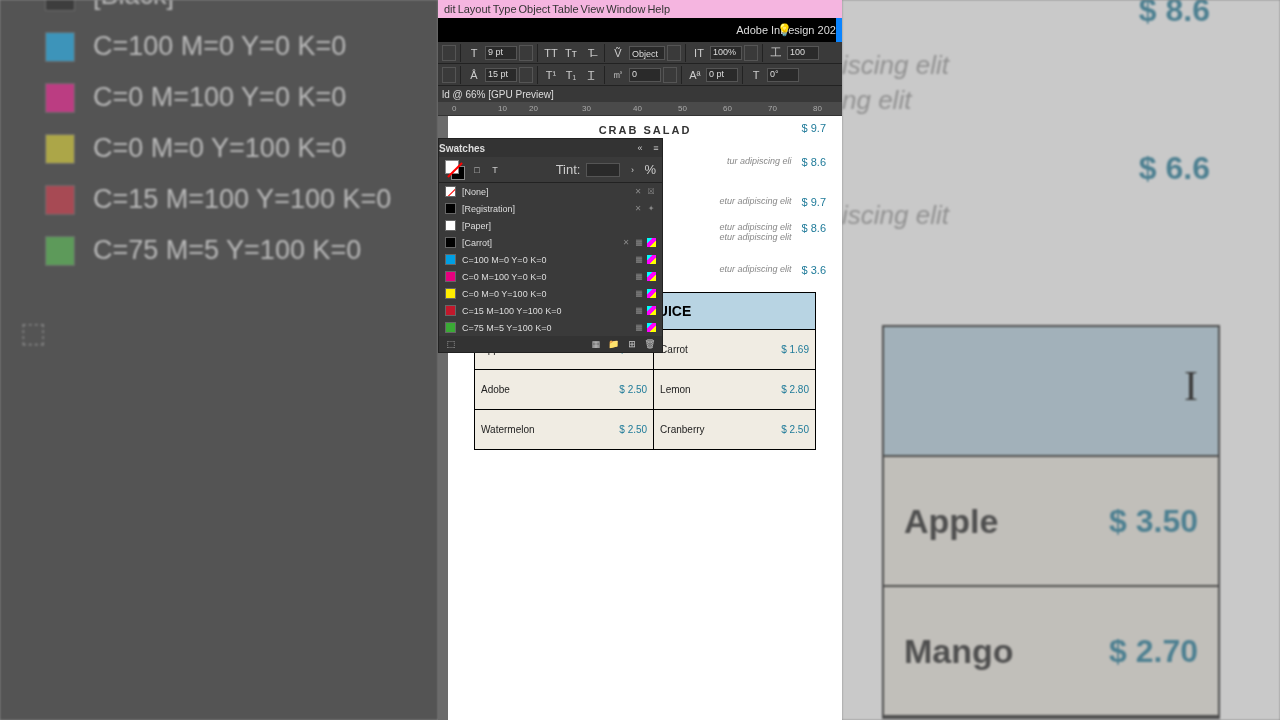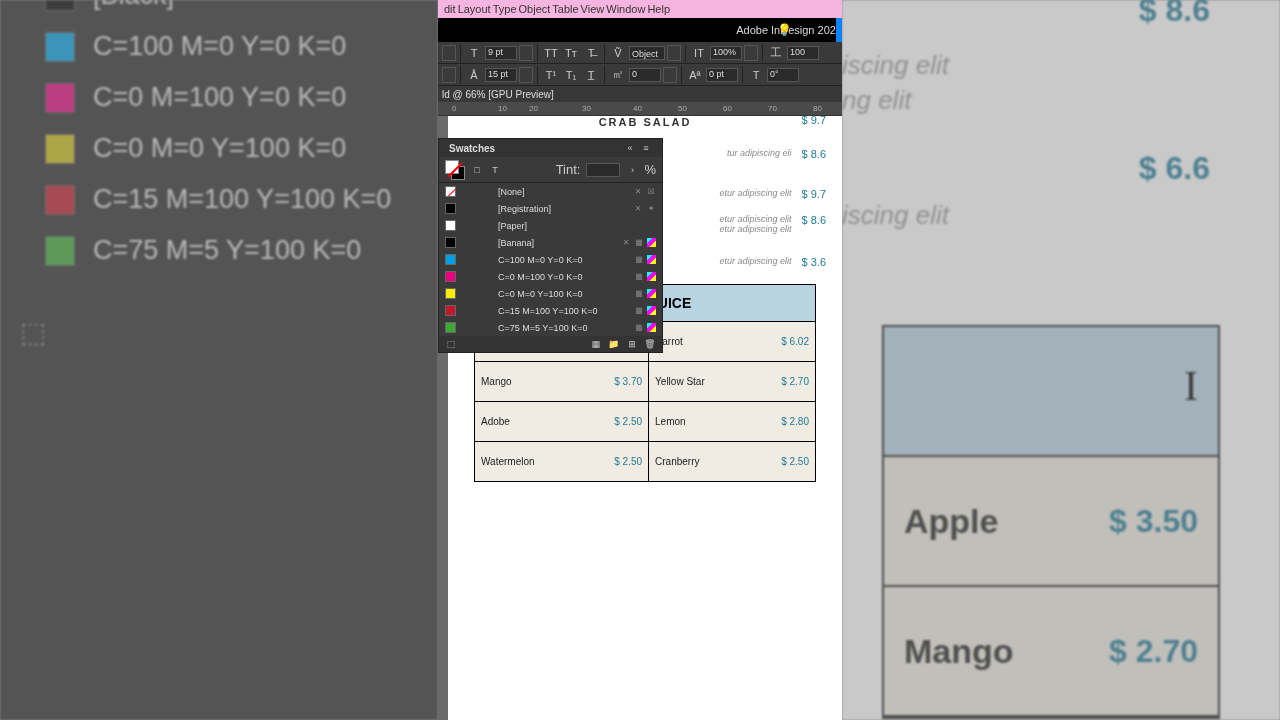--- a/index.html
+++ b/index.html
@@ -56,30 +56,30 @@
 .juice-table { margin: 16px 26px; border: 1px solid #000; border-collapse: collapse; width: calc(100% - 52px); }
 .juice-header { background: #b8d4e3; text-align: center; font-weight: bold; font-size: 14px; padding: 10px 0; border: 1px solid #000; position: relative; }
 .jtext-cursor { position: absolute; left: 80px; top: 12px; font-size: 12px; color: #000; font-family: serif; }
 .juice-row td { border: 1px solid #000; background: #f0ece3; font-size: 10px; padding: 14px 6px; }
 .jcell { display: flex; justify-content: space-between; align-items: center; }
 .jname { color: #222; }
 .jprice { color: #1e7a99; font-weight: 500; }
 
 
 .swatches-panel { position: absolute; left: 0; top: 22px; width: 225px; background: #3a3a3a; border: 1px solid #222; font-size: 10px; color: #ddd; z-index: 10; }
-.sp-header { background: #333; height: 18px; display: flex; align-items: center; padding: 0 10px; justify-content: space-between; }
+.sp-header { background: #333; height: 18px; display: flex; align-items: center; padding: 0 0; justify-content: space-between; }
 .sp-title { font-weight: bold; }
 .sp-hdr-icons { display: flex; gap: 4px; color: #aaa; font-size: 9px; }
 .sp-toolbar { background: #3a3a3a; height: 26px; display: flex; align-items: center; padding: 0 6px; gap: 6px; border-bottom: 1px solid #222; }
 .sp-tint { font-size: 13px; color: #ccc; }
 .sp-tint-field { width: 34px; height: 14px; background: #2a2a2a; border: 1px solid #555; }
 .sp-list { }
 .sp-row { display: flex; align-items: center; height: 17px; padding: 0 6px; gap: 6px; }
 .sp-chip { width: 11px; height: 11px; border: 1px solid #666; flex-shrink: 0; }
-.sp-label { flex: 1; font-size: 9px; color: #ddd; margin-left: 36px; }
+.sp-label { flex: 1; font-size: 9px; color: #ddd; }
 .sp-right { display: flex; gap: 3px; align-items: center; }
 .sp-smicon { width: 10px; height: 10px; font-size: 8px; color: #888; text-align: center; }
 .sp-footer { background: #333; height: 16px; display: flex; align-items: center; justify-content: space-between; padding: 0 6px; }
 .sp-foot-icons { display: flex; gap: 6px; color: #888; font-size: 10px; }
 
 .cmyk-chip { background: linear-gradient(135deg, #0ff 0%, #0ff 33%, #f0f 33%, #f0f 66%, #ff0 66%); }
 .none-chip { background: #fff; position: relative; overflow: hidden; }
 .none-chip::after { content: ''; position: absolute; width: 18px; height: 1px; background: red; transform: rotate(-45deg); top: 5px; left: -3px; }
 .reg-chip { background: #000; }
 .fill-icon { width: 20px; height: 20px; position: relative; }
@@ -219,21 +219,21 @@
     <span style="left:195px">40</span>
     <span style="left:240px">50</span>
     <span style="left:285px">60</span>
     <span style="left:330px">70</span>
     <span style="left:375px">80</span>
   </div>
 
   <div class="canvas-area">
     <div class="page">
       <div class="menu-content">
-        <div class="dish-title" style="margin-top:0">CRAB SALAD</div>
+        <div class="dish-title" style="margin-top:8px">CRAB SALAD</div>
         <div style="text-align:right;margin-top:-14px" class="dish-price">$ 9.7</div>
         <div class="dish-line" style="margin-top:22px">
           <span class="dish-desc">tur adipiscing eli</span>
           <span class="dish-price">$ 8.6</span>
         </div>
         <div class="dish-line" style="margin-top:28px">
           <span class="dish-desc">etur adipiscing elit</span>
           <span class="dish-price">$ 9.7</span>
         </div>
         <div class="dish-line" style="margin-top:14px">
@@ -258,35 +258,21 @@
         <tr class="juice-row">
           <td>
                 <div class="jcell">
                   <span class="jname">Apple</span>
                   <span class="jprice">$ 2.10</span>
                 </div>
               </td>
           <td>
                 <div class="jcell">
                   <span class="jname">Carrot</span>
-                  <span class="jprice">$ 6.02</span>
-                </div>
-              </td>
-        </tr>
-        <tr class="juice-row">
-          <td>
-                <div class="jcell">
-                  <span class="jname">Mango</span>
-                  <span class="jprice">$ 3.70</span>
-                </div>
-              </td>
-          <td>
-                <div class="jcell">
-                  <span class="jname">Yellow Star</span>
-                  <span class="jprice">$ 2.70</span>
+                  <span class="jprice">$ 1.69</span>
                 </div>
               </td>
         </tr>
         <tr class="juice-row">
           <td>
                 <div class="jcell">
                   <span class="jname">Adobe</span>
                   <span class="jprice">$ 2.50</span>
                 </div>
               </td>
@@ -353,21 +339,21 @@
               <span class="sp-smicon">✕</span>
               <span class="sp-smicon">✦</span>
             </div>
         </div>
         <div class="sp-row">
           <div class="sp-chip" style="background:#fff"></div>
           <span class="sp-label">[Paper]</span>
         </div>
         <div class="sp-row">
           <div class="sp-chip" style="background:#000"></div>
-          <span class="sp-label">[Banana]</span>
+          <span class="sp-label">[Carrot]</span>
           <div class="sp-right">
               <span class="sp-smicon">✕</span>
               <span class="sp-smicon">▦</span>
               <span class="sp-smicon cmyk-chip" style="width:9px;height:9px"></span>
             </div>
         </div>
         <div class="sp-row">
           <div class="sp-chip" style="background:#009fe3"></div>
           <span class="sp-label">C=100 M=0 Y=0 K=0</span>
           <div class="sp-right">

